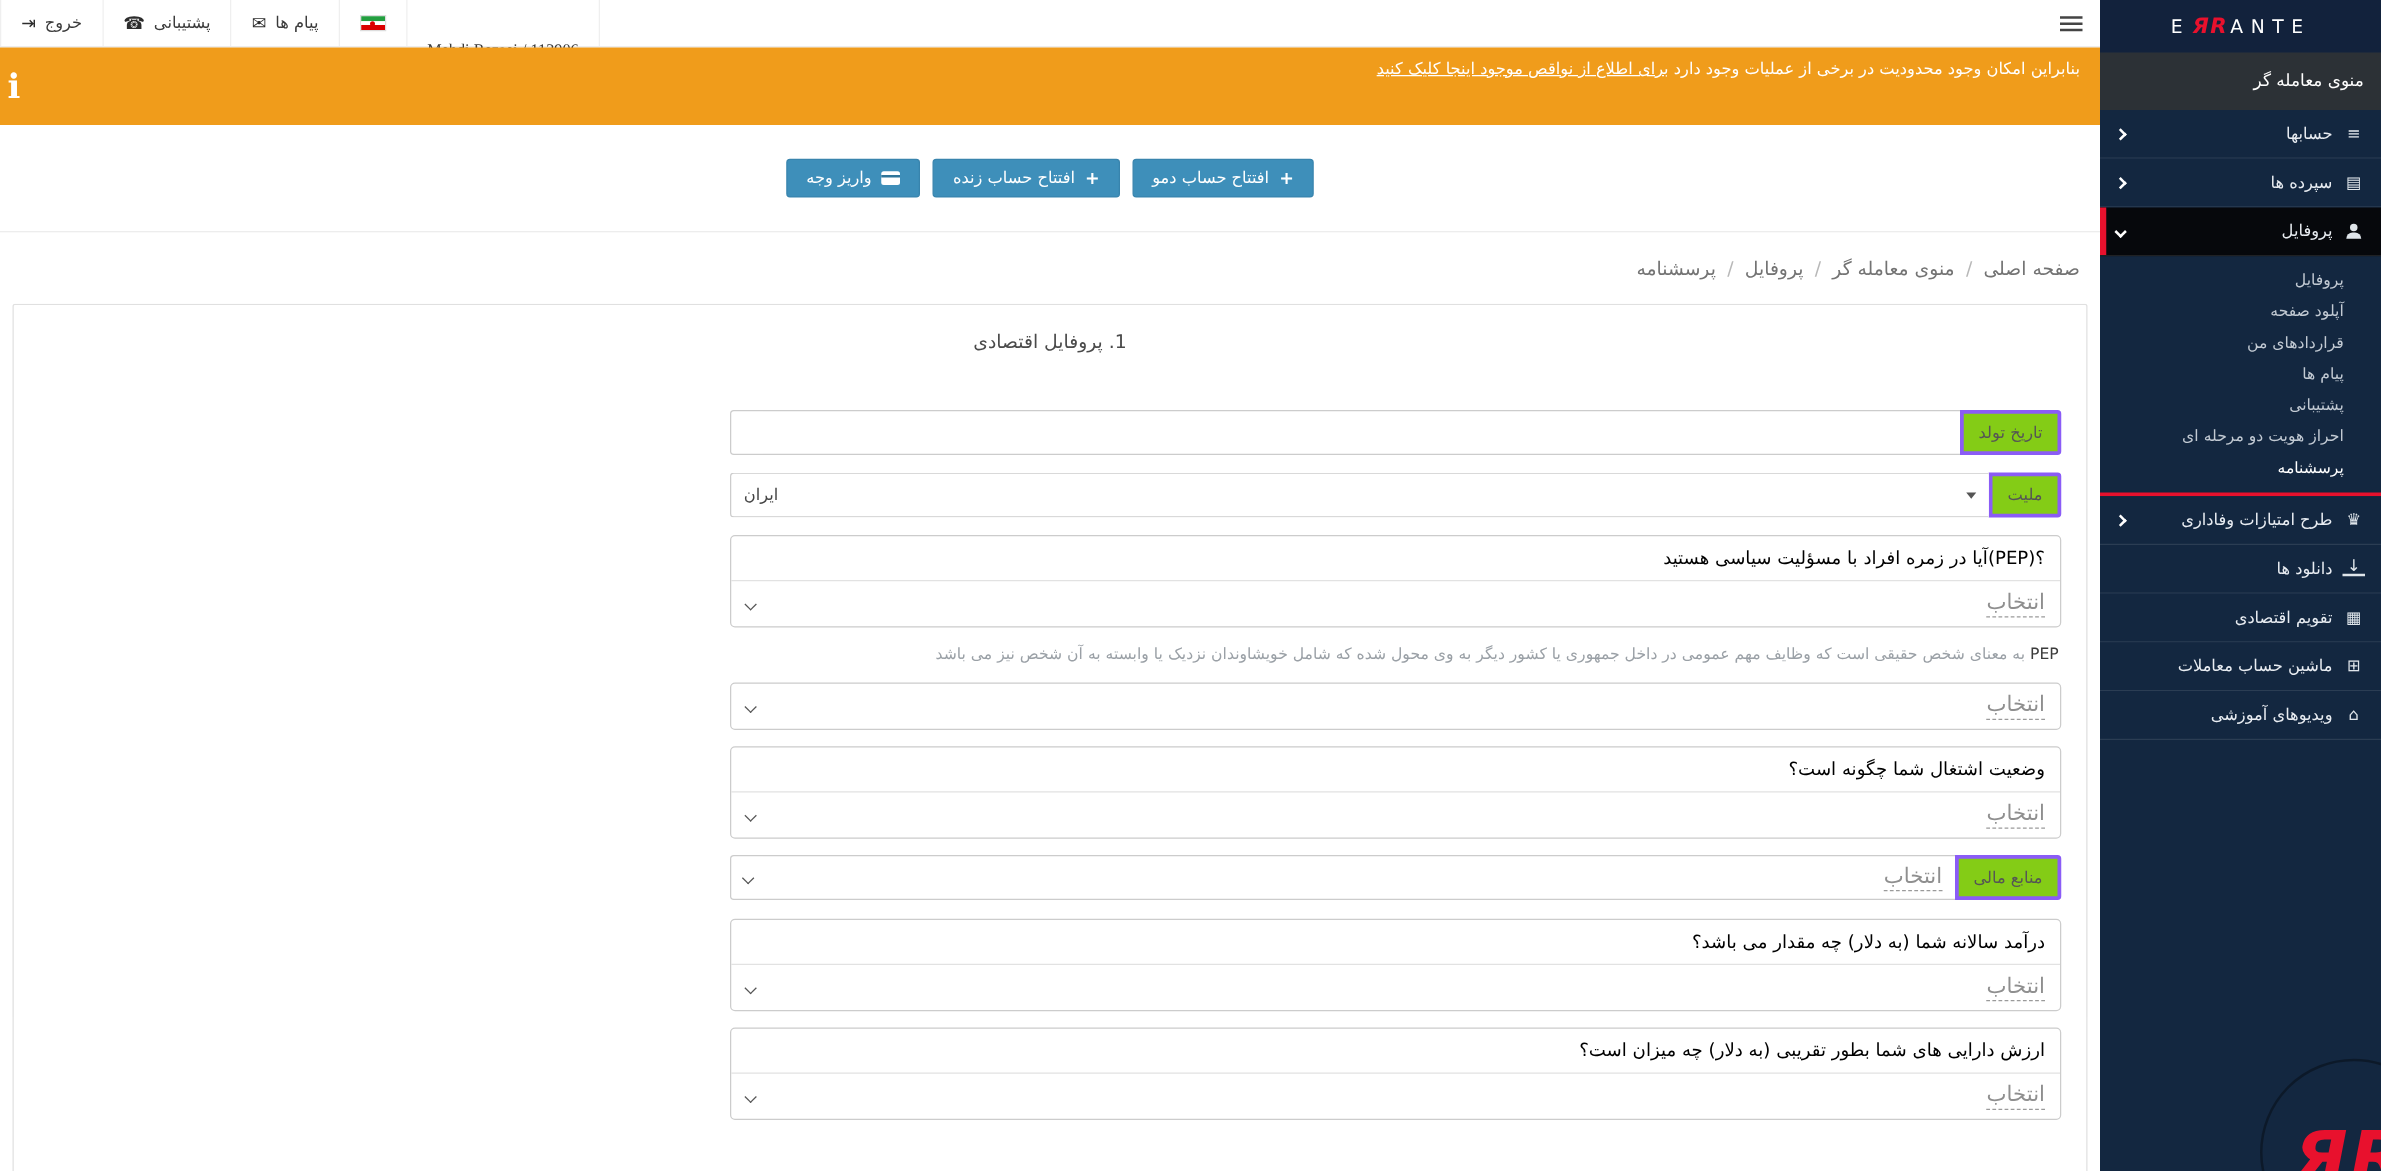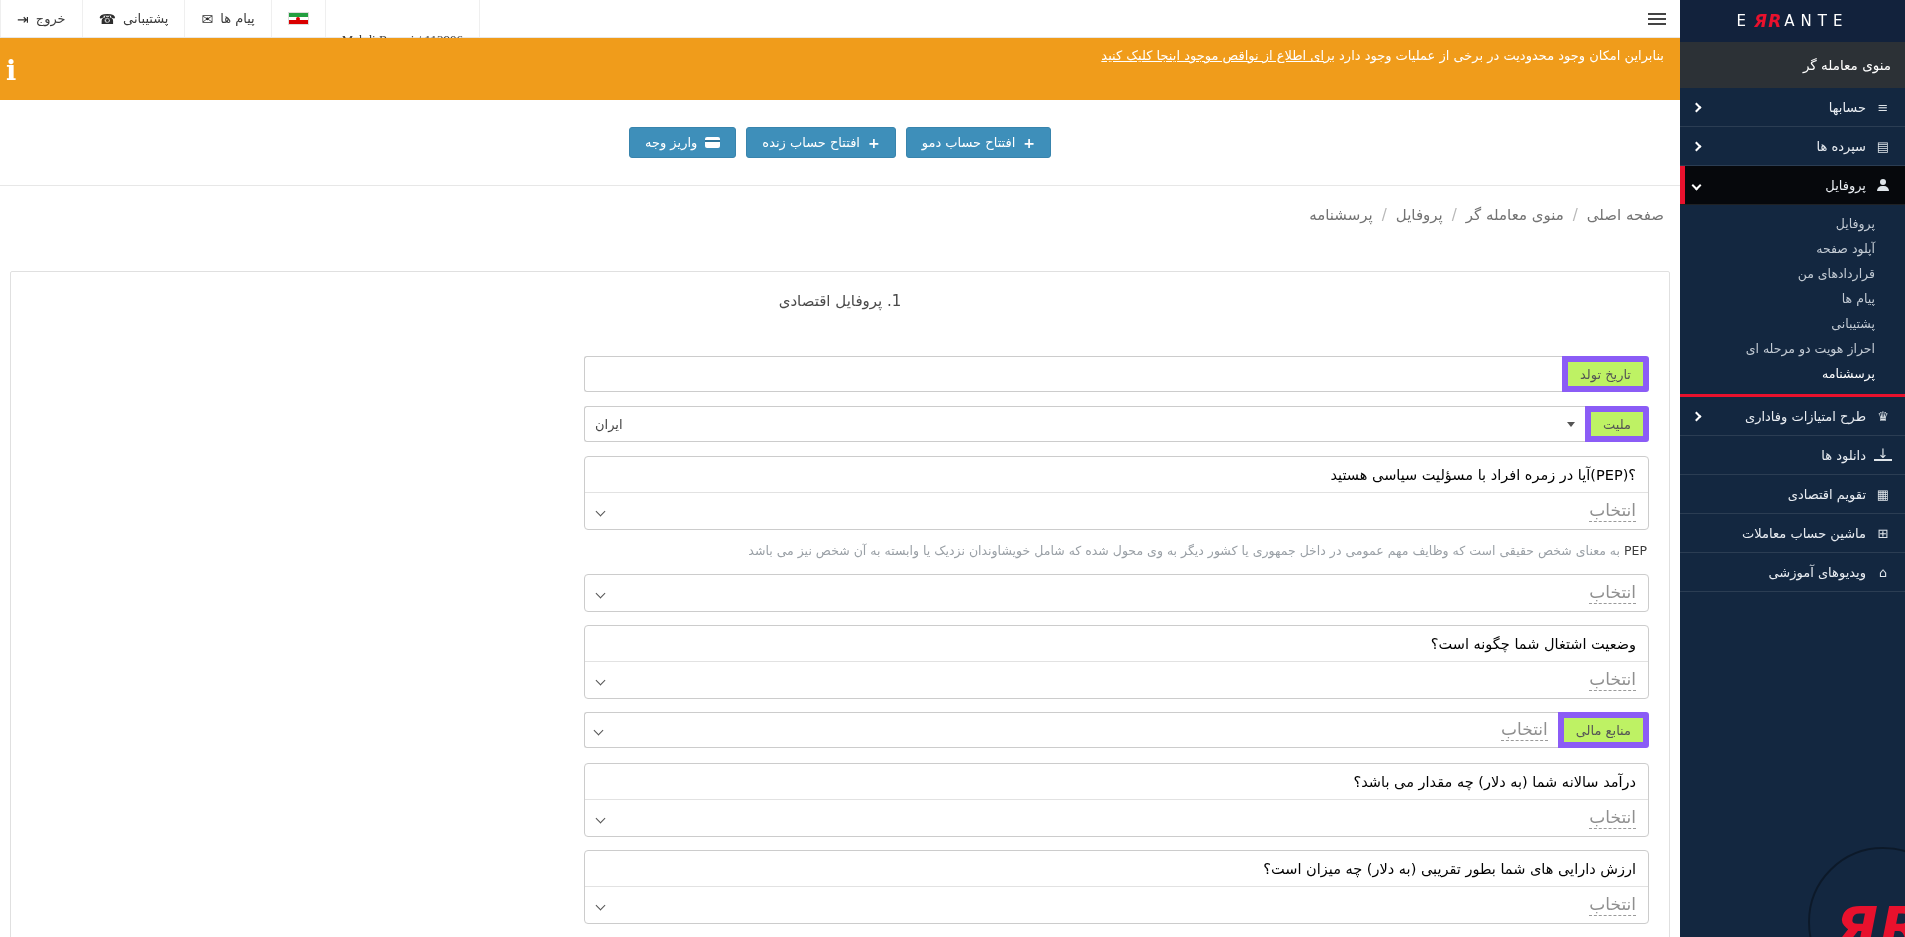--- a/index.html
+++ b/index.html
@@ -61,27 +61,27 @@
   .btn { display:inline-flex; align-items:center; gap:8px; height:31px; padding:0 15px; background:#3e8fba; border:1px solid #3884ad; border-radius:3px; color:#fff; font-size:13px; cursor:pointer; font-family:inherit; }
   .btn .b-icon { font-weight:700; font-size:14px; }
   .icon-card { width:15px; height:11px; background:#fff; border-radius:2px; position:relative; display:inline-block; }
   .icon-card::after { content:""; position:absolute; top:3px; left:0; right:0; height:2px; background:#2f759a; }
 
   .breadcrumb-row { height:57px; flex:0 0 57px; display:flex; align-items:center; justify-content:flex-start; padding:0 16px; background:#fff; }
   .breadcrumb { display:flex; align-items:center; gap:9px; font-size:15px; color:#737373; }
   .crumb { cursor:pointer; }
   .crumb-sep { color:#b8b8b8; }
 
-  .content { flex:1; background:#fff; padding:0 10px; overflow:hidden;margin-top:28px; }
+  .content { flex:1; background:#fff; padding:0 10px; overflow:hidden; }
   .card { background:#fff; border:1px solid #e0e0e0; border-radius:2px; height:1400px; padding:20px 20px 0; }
   .card-title { text-align:center; font-size:15px; color:#4a4a4a; margin-bottom:46px; }
 
   .formcol { width:1065px; } 
   .grp { display:flex; height:36px; margin-bottom:14px; }
-  .addon { display:flex; align-items:center; padding:0 12px; border:6px solid #8b5cf6; border-radius:0 3px 3px 0; font-size:13px; color:#555; background:#bef264; white-space:nowrap; }
+  .addon { display:flex; align-items:center; padding:0 12px; border:3px solid #8b5cf6; border-radius:0 3px 3px 0; font-size:13px; color:#555; background:#84cc16; white-space:nowrap; }
   .grp .field { flex:1; border:1px solid #ccc; border-left-width:1px; border-right:none; border-radius:3px 0 0 3px; display:flex; align-items:center; background:#fff; }
   .grp input { width:100%; height:100%; border:none; outline:none; font:inherit; padding:0 10px; background:transparent; }
   .sel-flex { flex:1; display:flex; align-items:center; justify-content:space-between; padding:16px 10px; cursor:pointer; }
   .tri { width:0; height:0; border-left:4px solid transparent; border-right:4px solid transparent; border-top:5px solid #555; }
   .sel-val { font-size:13px; color:#444; }
   .ph { font-size:17px; color:#8f8f8f; border-bottom:1px dashed #9a9a9a; padding-bottom:1px; cursor:pointer; }
   .chev-v { width:7px; height:7px; border-left:1.6px solid #555; border-bottom:1.6px solid #555; transform:rotate(-45deg); display:inline-block; }
 
   .qbox { border:1px solid #ccc; border-radius:4px; margin-bottom:13px; background:#fff; }
   .qbox-label { height:36px; display:flex; align-items:center; padding:0 12px; font-size:14.5px; color:#000000; border-bottom:1px solid #e2e2e2; }

